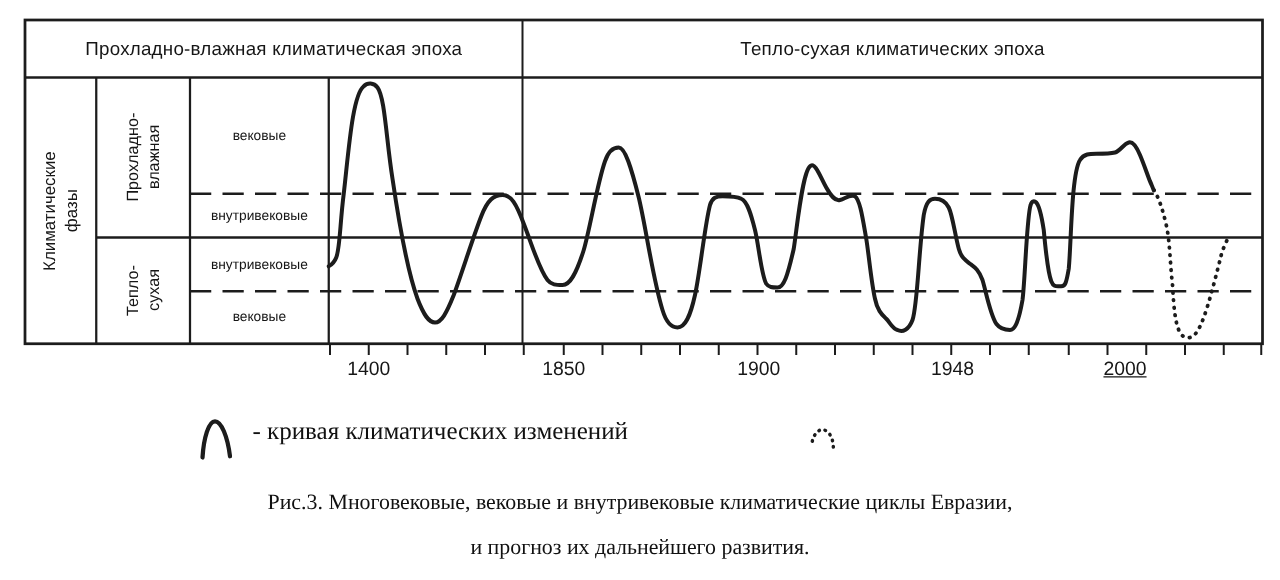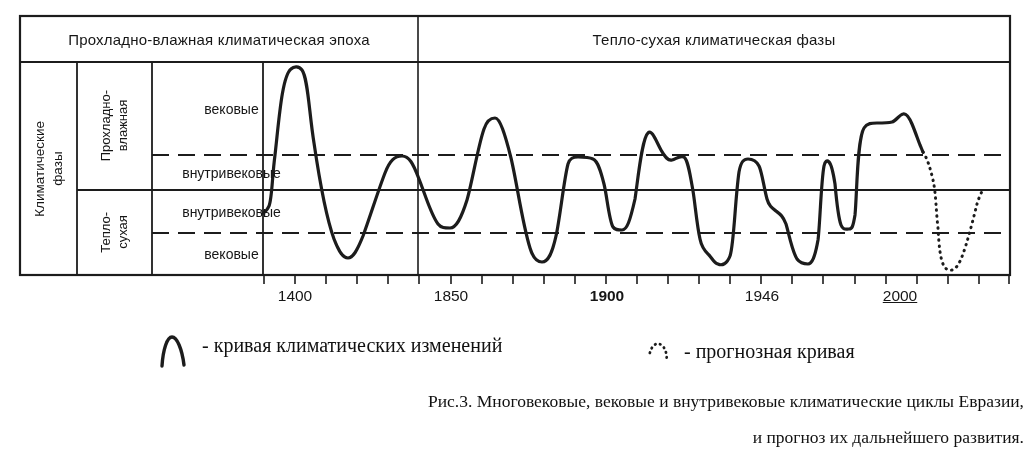--- a/index.html
+++ b/index.html
@@ -2,28 +2,28 @@
 <html><head>
 <meta charset="utf-8">
 <style>
   html,body{margin:0;padding:0;background:#fff;}
   #figure{position:relative;width:1024px;height:464px;background:#ffffff;overflow:hidden;
           font-family:"Liberation Sans",sans-serif;color:#161616;}
   #chart-svg{position:absolute;left:0;top:0;pointer-events:none;}
   .abs{position:absolute;}
   .cell{display:flex;align-items:center;justify-content:center;text-align:center;}
   .hdr{font-size:15px;letter-spacing:.2px;}
-  .rowlab{font-size:14px;margin-left:24px;}
+  .rowlab{font-size:11px;}
   .vtext{writing-mode:vertical-rl;transform:rotate(180deg);white-space:pre-line;
          text-align:center;line-height:1.3;font-size:13.5px;}
   .ticklab{position:absolute;top:287px;transform:translateX(-50%);font-size:15.5px;}
   .legend-item{position:absolute;display:flex;align-items:flex-start;}
   .legend-label{font-family:"Liberation Serif",serif;font-size:20px;color:#111;
                 margin-bottom:1px;white-space:nowrap;}
-  .caption{position:absolute;left:0;right:0;text-align:right;
+  .caption{position:absolute;left:0;right:0;text-align:center;
            font-family:"Liberation Serif",serif;font-size:17.5px;color:#111;}
   svg .ink{stroke:#1c1c1c;fill:none;}
 </style>
 </head>
 <body>
 
 <div id="figure">
 
   <svg id="chart-svg" width="1024" height="464" viewBox="0 0 1024 464">
 
@@ -40,21 +40,21 @@
     </g>
 
     <path class="ink" stroke-width="1.6" d="M264 275v9M295 275v9M326 275v9M357 275v9M388 275v9M419 275v9M451 275v9M482 275v9M513 275v9M544 275v9M575 275v9M606 275v9M637 275v9M668 275v9M699 275v9M730 275v9M761 275v9M792 275v9M823 275v9M855 275v9M886 275v9M917 275v9M948 275v9M979 275v9M1009 275v9"></path>
 
     <path class="ink" stroke-width="3.2" stroke-linecap="round" stroke-linejoin="round" d="M263 213 C265 212 267 211 269 206 C272 199 272 178 275 155 C279 120 282 76 291 69 C294 66 299 66 302 70 C308 78 309 112 314 143 C319 177 326 217 334 239 C339 252 343 258 348 258 C353 258 357 251 363 236 C370 217 378 191 385 173 C390 160 395 156 402 156 C409 156 413 163 419 179 C425 194 431 215 438 224 C441 228 445 228 450 228 C456 228 461 219 467 200 C472 183 478 146 484 129 C487 120 491 118 495 118 C500 118 505 134 511 158 C517 183 522 222 530 248 C533 258 537 262 542 262 C548 262 552 254 556 236 C560 218 564 179 568 164 C570 158 573 157 578 157 C583 157 589 157 593 159 C598 161 601 172 604 184 C607 196 609 220 613 227 C615 230 618 230 622 230 C627 230 630 221 635 199 C638 179 642 138 648 133 C652 129 656 141 661 150 C665 157 668 161 672 160 C676 159 680 155 684 157 C688 160 690 174 693 191 C695 203 697 226 700 239 C702 249 706 252 709 255 C712 258 714 263 718 264 C722 266 727 264 730 256 C734 245 735 200 739 172 C741 161 744 159 748 159 C752 159 756 160 759 166 C762 172 764 188 767 199 C769 206 772 208 776 211 C780 214 783 216 786 224 C789 234 792 251 797 259 C800 263 804 264 808 264 C812 264 815 257 818 240 C820 225 821 182 824 166 C825 161 827 160 829 162 C831 164 833 171 835 184 C836 195 838 217 841 225 C843 230 845 229 849 229 C852 229 853 227 855 215 C857 195 857 139 864 128 C867 123 872 123 877 123 C882 123 888 123 892 122 C896 121 899 115 903 114 C906 113 909 117 912 124 C915 131 918 140 920 145 C921 147 922 150 923 152"></path>
 
     <path class="ink" stroke-width="3" stroke-linecap="round" stroke-dasharray="0.5 5.5" d="M923 152 C927 158 930 167 933 180 C936 193 936 211 938 228 C939 245 940 259 944 266 C947 271 951 271 954 269 C958 267 962 258 966 245 C970 232 974 216 977 204 C979 197 981 194 982 191"></path>
   </svg>
 
   <div class="abs cell hdr" style="left:20px;top:16px;width:398px;height:46px;">Прохладно-влажная климатическая эпоха</div>
-  <div class="abs cell hdr" style="left:418px;top:16px;width:592px;height:46px;">Тепло-сухая климатическая фазы</div>
+  <div class="abs cell hdr" style="left:418px;top:16px;width:592px;height:46px;">Тепло-сухая климатических эпоха</div>
 
   <div class="abs cell" style="left:20px;top:62px;width:57px;height:213px;">
     <div class="vtext">Климатические
 фазы</div>
   </div>
 
   <div class="abs cell" style="left:77px;top:62px;width:75px;height:128px;">
     <div class="vtext" style="font-size:13px;">Прохладно-
 влажная</div>
   </div>
@@ -63,33 +63,32 @@
 сухая</div>
   </div>
 
   <div class="abs cell rowlab" style="left:152px;top:62px;width:111px;height:93px;">вековые</div>
   <div class="abs cell rowlab" style="left:152px;top:155px;width:111px;height:35px;">внутривековые</div>
   <div class="abs cell rowlab" style="left:152px;top:190px;width:111px;height:43px;">внутривековые</div>
   <div class="abs cell rowlab" style="left:152px;top:233px;width:111px;height:42px;">вековые</div>
 
   <span class="ticklab" style="left:295px;">1400</span>
   <span class="ticklab" style="left:451px;">1850</span>
-  <span class="ticklab" style="left:607px;font-weight:bold;">1900</span>
-  <span class="ticklab" style="left:762px;">1946</span>
+  <span class="ticklab" style="left:607px;">1900</span>
+  <span class="ticklab" style="left:762px;">1948</span>
   <span class="ticklab" style="left:900px;text-decoration:underline;">2000</span>
 
   <div class="legend-item" style="left:158px;top:334px;gap:14px;">
     <svg width="30" height="34" viewBox="0 0 30 34">
       <path class="ink" stroke-width="3.4" stroke-linecap="round" d="M4 32 C5 16 9 3 14 3 C19 3 24 15 26 31"></path>
     </svg>
     <span class="legend-label">- кривая климатических изменений</span>
   </div>
   <div class="legend-item" style="left:648px;top:340px;gap:12px;">
     <svg width="24" height="26" viewBox="0 0 26 26">
       <path class="ink" stroke-width="3" stroke-linecap="round" stroke-dasharray="0.5 5" d="M2 13 C4 5 9 1 14 4 C19 7 21 15 20 23"></path>
     </svg>
-    <span class="legend-label">- прогнозная кривая</span>
   </div>
 
   <div class="caption" style="top:391px;">Рис.3.  Многовековые, вековые и внутривековые климатические циклы Евразии,</div>
   <div class="caption" style="top:427px;">и прогноз их дальнейшего развития.</div>
 
 </div>
 
 </body></html>

